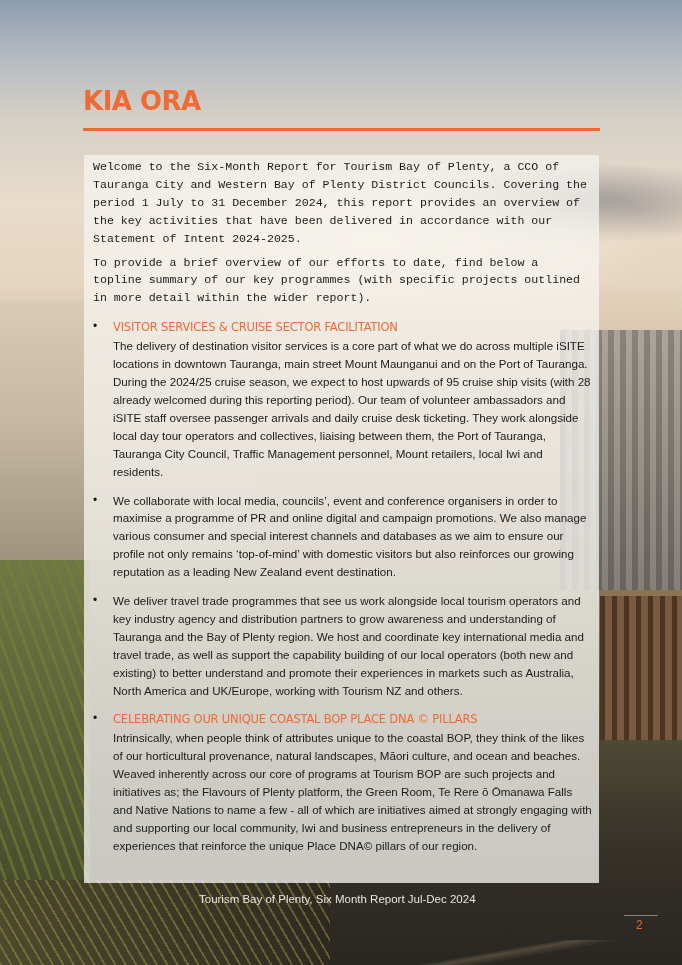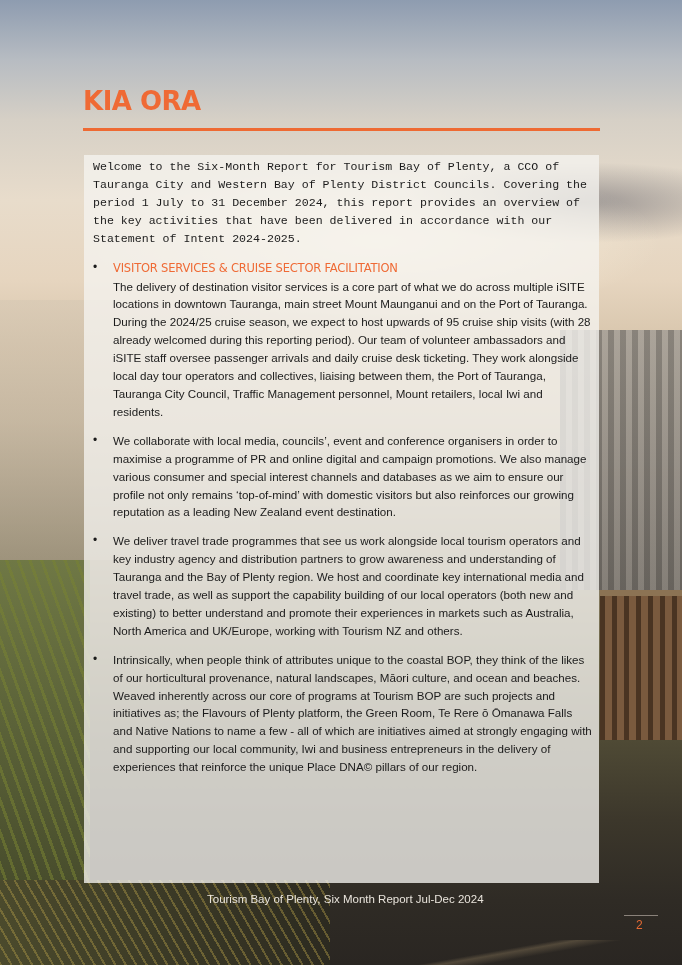--- a/index.html
+++ b/index.html
@@ -103,21 +103,21 @@
       font-family: "DejaVu Sans", sans-serif;
       font-weight: normal;
       font-size: 11.5px;
       letter-spacing: -0.2px;
       color: #ef6a35;
       line-height: 18px;
     }
     .section p { margin-top: 1px; }
 
     .footer-text {
-      position: absolute; left: 207px; top: 893px;
+      position: absolute; left: 199px; top: 893px;
       font-size: 11.5px; color: #e9e4dc;
     }
     .page-rule {
       position: absolute; left: 624px; top: 915px; width: 34px; height: 1px;
       background: rgba(200,190,180,0.6);
     }
     .page-num {
       position: absolute; left: 636px; top: 918px;
       font-size: 12px; color: #e56a34;
     }
@@ -133,38 +133,40 @@
 <div class="bg-grass-bottom"></div>
 <div class="bg-step"></div>
 
 <h1 class="title">KIA ORA</h1>
 <div class="title-rule"></div>
 
 <div class="panel"></div>
 
 <div class="panel-content">
   <p class="intro">Welcome to the Six-Month Report for Tourism Bay of Plenty, a CCO of Tauranga City and Western Bay of Plenty District Councils. Covering the period 1 July to 31 December 2024, this report provides an overview of the key activities that have been delivered in accordance with our Statement of Intent 2024-2025.</p>
+  <p class="intro">To provide a brief overview of our efforts to date, find below a topline summary of our key programmes (with specific projects outlined in more detail within the wider report).</p>
 
   <div class="section">
     <span class="bullet">•</span>
     <h2>VISITOR SERVICES &amp; CRUISE SECTOR FACILITATION</h2>
     <p>The delivery of destination visitor services is a core part of what we do across multiple iSITE locations in downtown Tauranga, main street Mount Maunganui and on the Port of Tauranga.  During the 2024/25 cruise season, we expect to host upwards of 95 cruise ship visits (with 28 already welcomed during this reporting period). Our team of volunteer ambassadors and iSITE staff oversee passenger arrivals and daily cruise desk ticketing. They work alongside local day tour operators and collectives, liaising between them, the Port of Tauranga, Tauranga City Council, Traffic Management personnel, Mount retailers, local Iwi and residents.</p>
   </div>
 
   <div class="section">
     <span class="bullet">•</span>
     <p>We collaborate with local media, councils’, event and conference organisers in order to maximise a programme of PR and online digital and campaign promotions. We also manage various consumer and special interest channels and databases as we aim to ensure our profile not only remains ‘top-of-mind’ with domestic visitors but also reinforces our growing reputation as a leading New Zealand event destination.</p>
   </div>
 
   <div class="section">
     <span class="bullet">•</span>
     <p>We deliver travel trade programmes that see us work alongside local tourism operators and key industry agency and distribution partners to grow awareness and understanding of Tauranga and the Bay of Plenty region. We host and coordinate key international media and travel trade, as well as support the capability building of our local operators (both new and existing) to better understand and promote their experiences in markets such as Australia, North America and UK/Europe, working with Tourism NZ and others.</p>
   </div>
 
   <div class="section">
     <span class="bullet">•</span>
+    <h2>CELEBRATING OUR UNIQUE COASTAL BOP PLACE DNA © PILLARS</h2>
     <p>Intrinsically, when people think of attributes unique to the coastal BOP, they think of the likes of our horticultural provenance, natural landscapes, Māori culture, and ocean and beaches. Weaved inherently across our core of programs at Tourism BOP are such projects and initiatives as; the Flavours of Plenty platform, the Green Room, Te Rere ō Ōmanawa Falls and Native Nations to name a few - all of which are initiatives aimed at strongly engaging with and supporting our local community, Iwi and business entrepreneurs in the delivery of experiences that reinforce the unique Place DNA© pillars of our region.</p>
   </div>
 </div>
 
 <div class="footer-text">Tourism Bay of Plenty, Six Month Report Jul-Dec 2024</div>
 <div class="page-rule"></div>
 <div class="page-num">2</div>
 
 </body></html>

